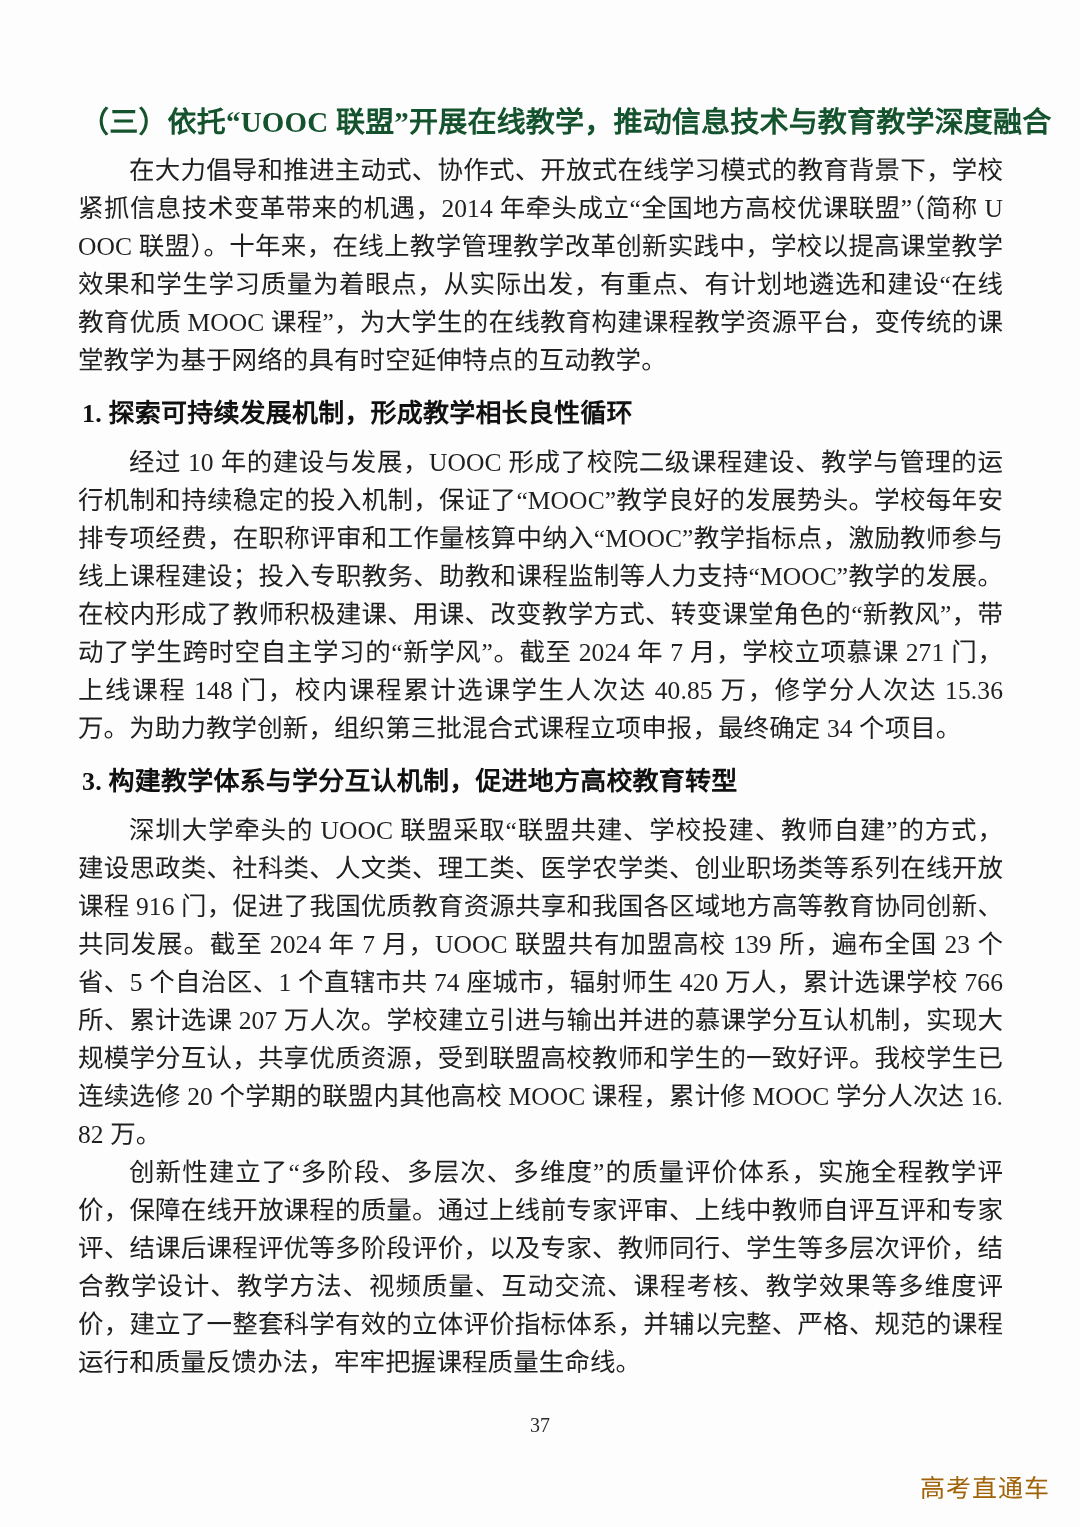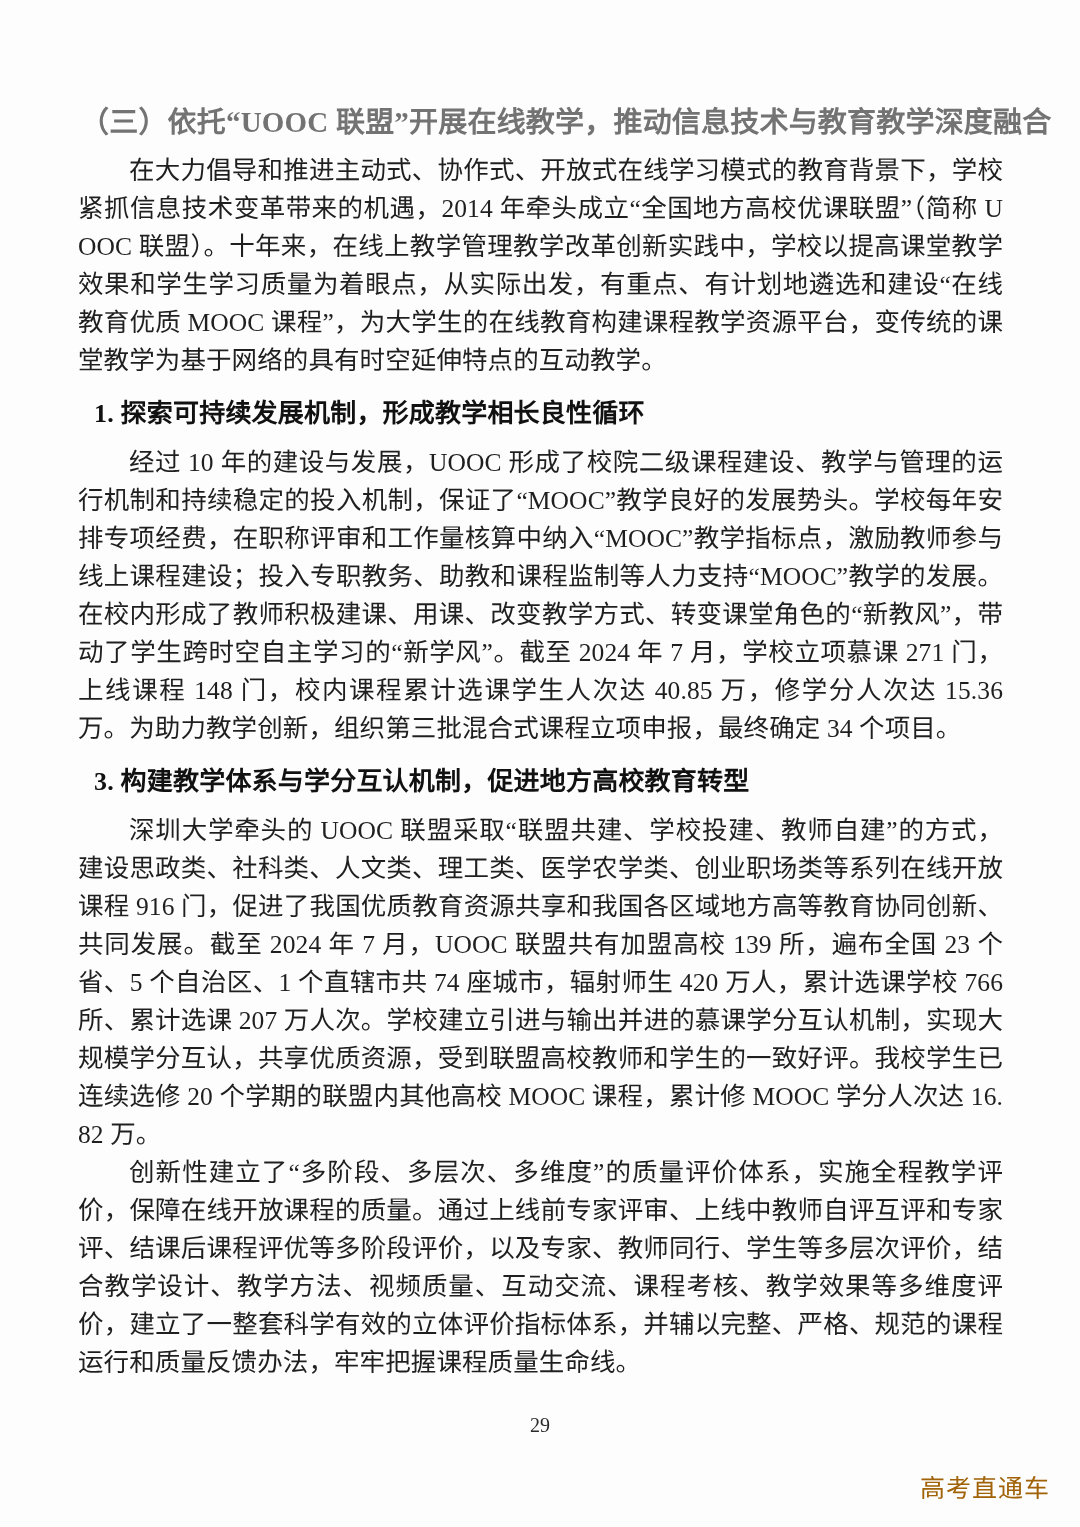--- a/index.html
+++ b/index.html
@@ -45,31 +45,31 @@
   }
 
   
   .h-major {
     font-size: 29px;
     line-height: 44px;
     font-weight: bold;
     margin: 12px 0 8px 0;
     text-indent: 0;
     padding-left: 2px;
-    color: #737373;
+    color: #14532d;
     letter-spacing: 0.2px;
     white-space: nowrap;
   }
 
   
   .h-sub {
     font-size: 26px;
     line-height: 40px;
     font-weight: bold;
-    margin: 14px 0 10px 16px;
+    margin: 14px 0 10px 4px;
     text-indent: 0;
     color: #111111;
     letter-spacing: 0.2px;
     white-space: nowrap;
   }
 
   
   .page-number {
     position: absolute;
     left: 0;
@@ -113,17 +113,17 @@
 
     <h3 class="h-sub">3. 构建教学体系与学分互认机制，促进地方高校教育转型</h3>
 
     <p class="para">深圳大学牵头的 UOOC 联盟采取“联盟共建、学校投建、教师自建”的方式，建设思政类、社科类、人文类、理工类、医学农学类、创业职场类等系列在线开放课程 916 门，促进了我国优质教育资源共享和我国各区域地方高等教育协同创新、共同发展。截至 2024 年 7 月，UOOC 联盟共有加盟高校 139 所，遍布全国 23 个省、5 个自治区、1 个直辖市共 74 座城市，辐射师生 420 万人，累计选课学校 766 所、累计选课 207 万人次。学校建立引进与输出并进的慕课学分互认机制，实现大规模学分互认，共享优质资源，受到联盟高校教师和学生的一致好评。我校学生已连续选修 20 个学期的联盟内其他高校 MOOC 课程，累计修 MOOC 学分人次达 16.82 万。</p>
 
 
     <p class="para">创新性建立了“多阶段、多层次、多维度”的质量评价体系，实施全程教学评价，保障在线开放课程的质量。通过上线前专家评审、上线中教师自评互评和专家评、结课后课程评优等多阶段评价，以及专家、教师同行、学生等多层次评价，结合教学设计、教学方法、视频质量、互动交流、课程考核、教学效果等多维度评价，建立了一整套科学有效的立体评价指标体系，并辅以完整、严格、规范的课程运行和质量反馈办法，牢牢把握课程质量生命线。</p>
 
   </div>
 
-  <div class="page-number">29</div>
+  <div class="page-number">37</div>
 
   <div class="watermark">高考直通车</div>
 
 </div>
 
 </body></html>

